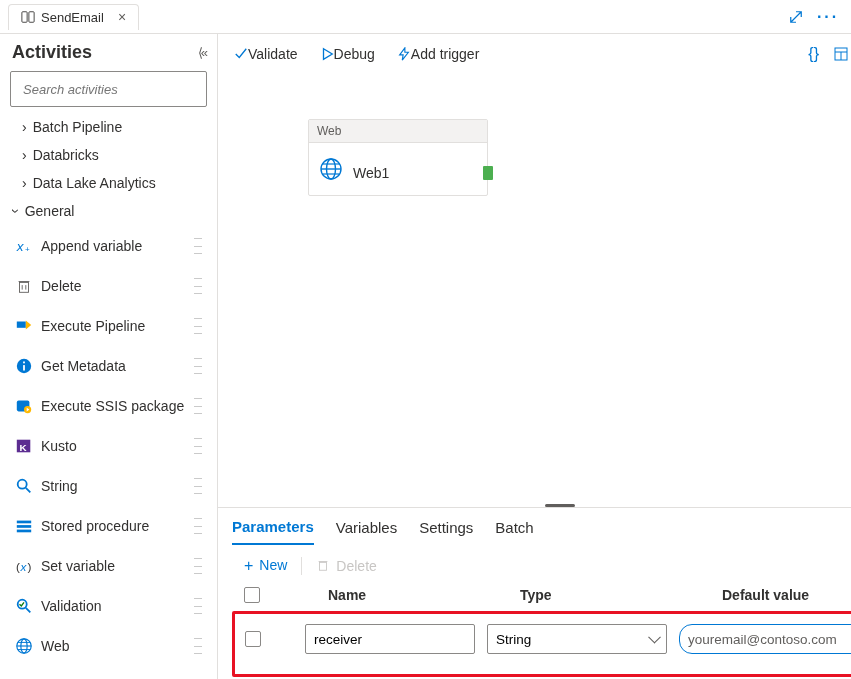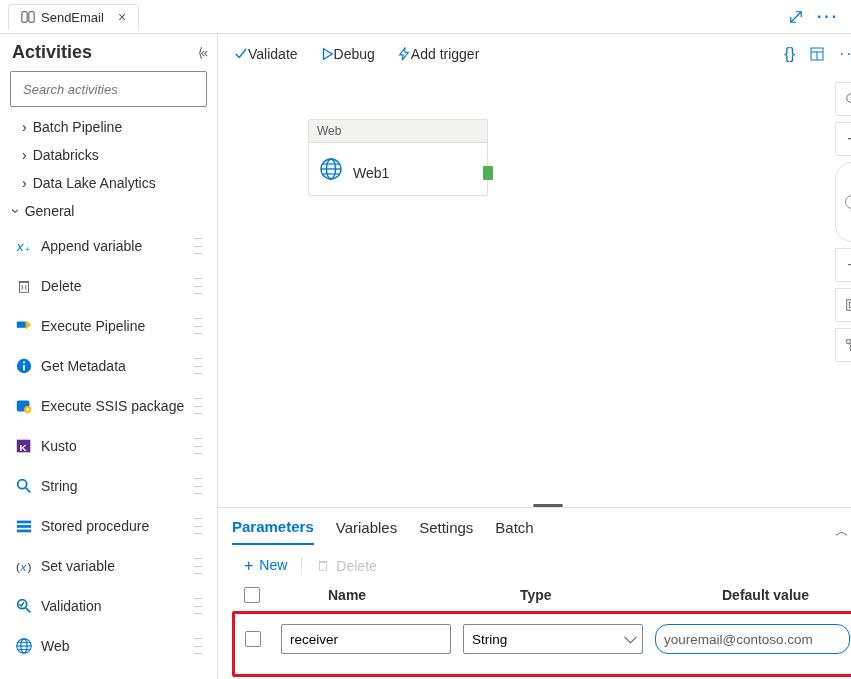--- a/index.html
+++ b/index.html
@@ -428,21 +428,21 @@
           </div>
         <div class="col-name">Name</div>
         <div class="col-type">Type</div>
         <div class="col-def">Default value</div>
       </div>
 
       <div class="highlight-row">
         <div class="col-cb">
             <div class="cb-box"></div>
           </div>
-        <input class="in-box" style="width: 170px;" value="receiver">
+        <input class="in-box" style="width: 170px; margin-left: 24px;" value="receiver">
         <div class="sel-wrap" style="width:180px;">
           <input class="in-box" readonly="" value="String" style="">
         </div>
         <input class="in-box selected-blue" style="flex: 1 1 0%; color: rgb(96, 94, 92); border-radius: 13px;" value="youremail@contoso.com">
       </div>
     </div>
 
   </div>
 </div>
 

